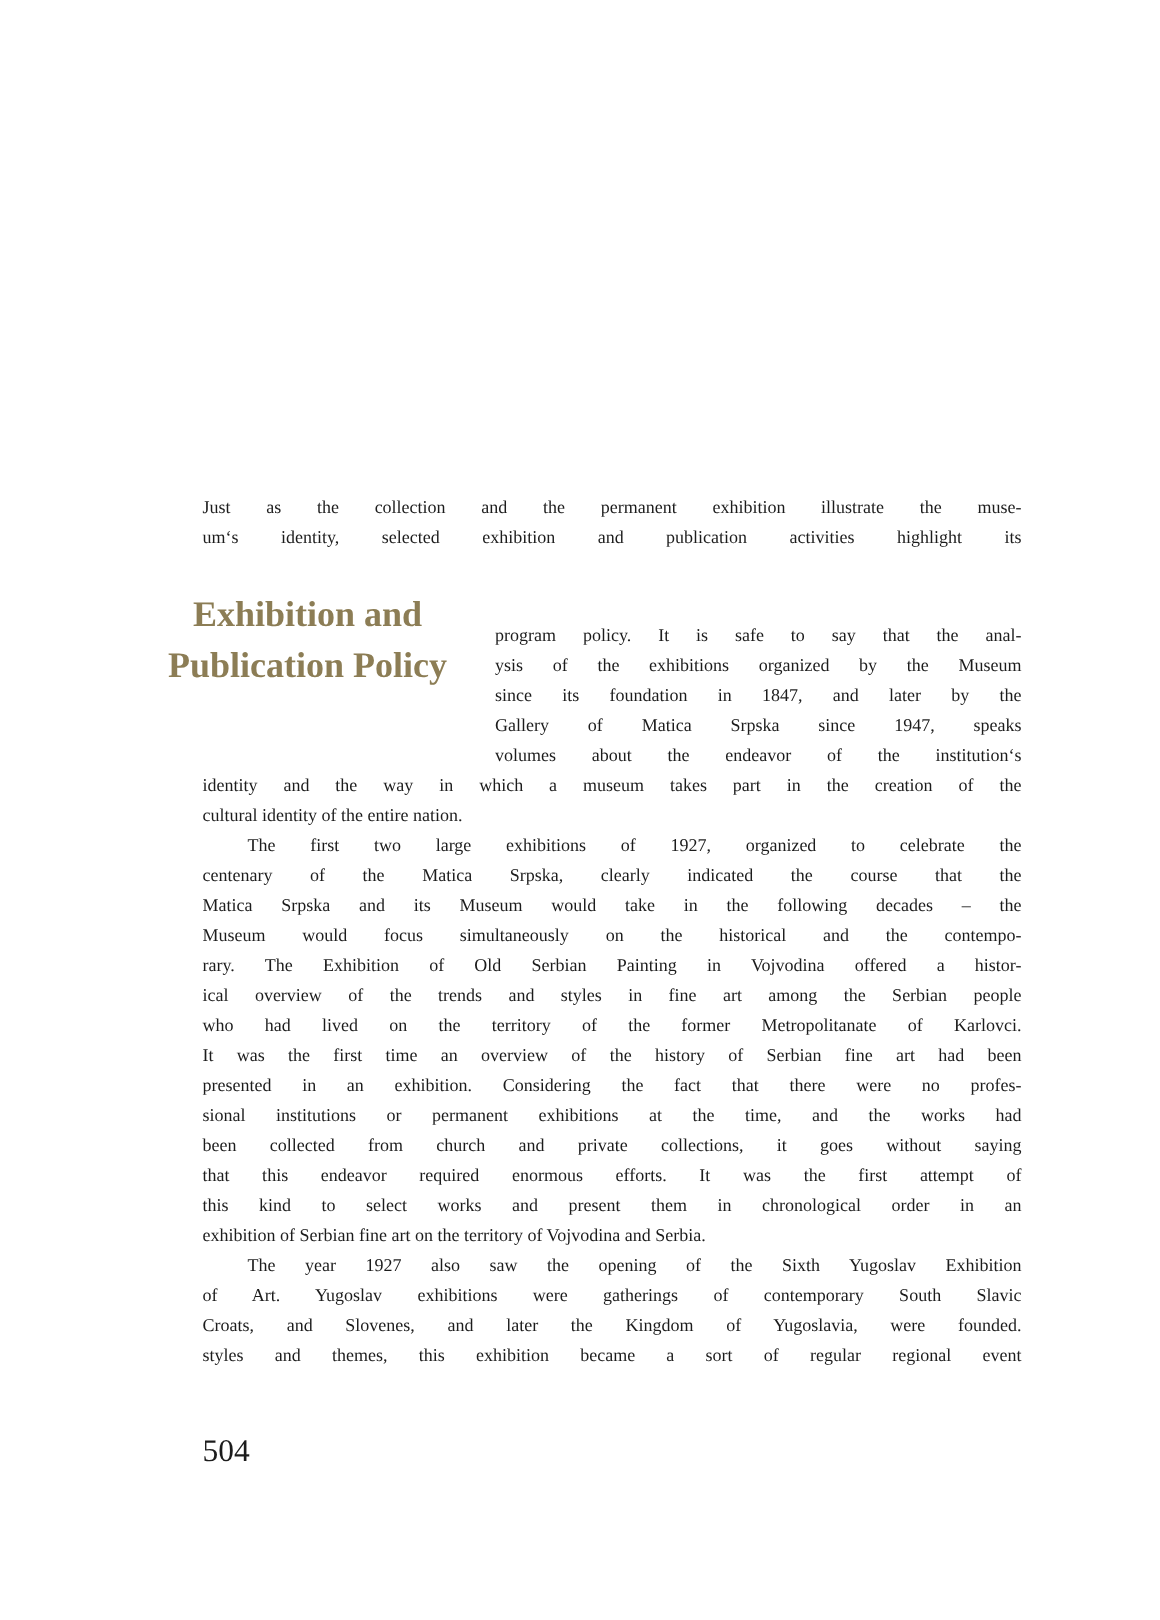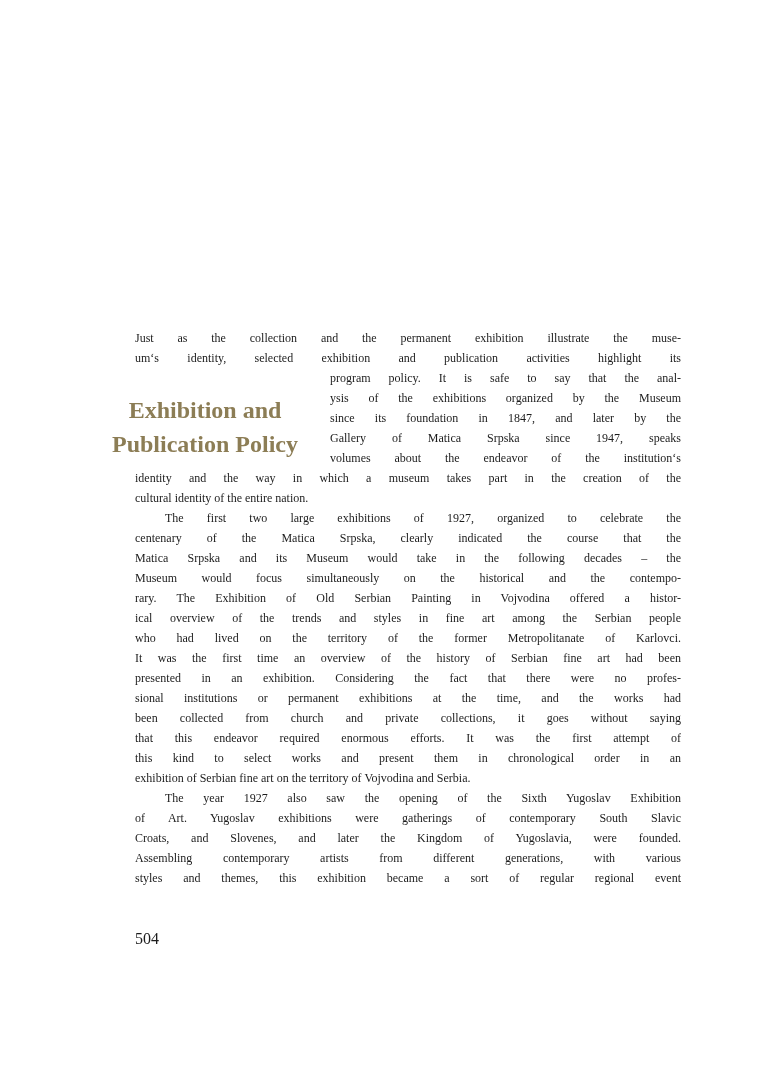--- a/index.html
+++ b/index.html
@@ -33,37 +33,38 @@
   .line.last {
     text-align: left;
     text-align-last: auto;
   }
   .line.indent {
     text-indent: 30px;
   }
   .beside-block {
     margin-left: 195px;
     width: 351px;
+    margin-top: 45px;
   }
   .chapter-heading {
     position: absolute;
     left: 84px;
     top: 393px;
     width: 242px;
     margin: 0;
     text-align: center;
     font-size: 24px;
     line-height: 34px;
     font-weight: bold;
   }
   .page-number {
     position: absolute;
     left: 135px;
-    top: 929px;
-    font-size: 16px;
+    top: 957px;
+    font-size: 21px;
     line-height: 20px;
     text-align: right;
   }
 </style>
 </head>
 <body>
 
 <div class="page">
 
   <h2 class="chapter-heading" style="color: rgb(140, 125, 85);">
@@ -105,21 +106,20 @@
       <div class="line">been collected from church and private collections, it goes without saying</div>
       <div class="line">that this endeavor required enormous efforts. It was the first attempt of</div>
       <div class="line">this kind to select works and present them in chronological order in an</div>
       <div class="line last">exhibition of Serbian fine art on the territory of Vojvodina and Serbia.</div>
     </div>
 
     <div class="para">
       <div class="line indent">The year 1927 also saw the opening of the Sixth Yugoslav Exhibition</div>
       <div class="line">of Art. Yugoslav exhibitions were gatherings of contemporary South Slavic</div>
       <div class="line">Croats, and Slovenes, and later the Kingdom of Yugoslavia, were founded.</div>
-      <div class="line">Assembling contemporary artists from different generations, with various</div>
       <div class="line">styles and themes, this exhibition became a sort of regular regional event</div>
     </div>
 
   </section>
 
   <div class="page-number">504</div>
 
 </div>
 
 </body></html>

